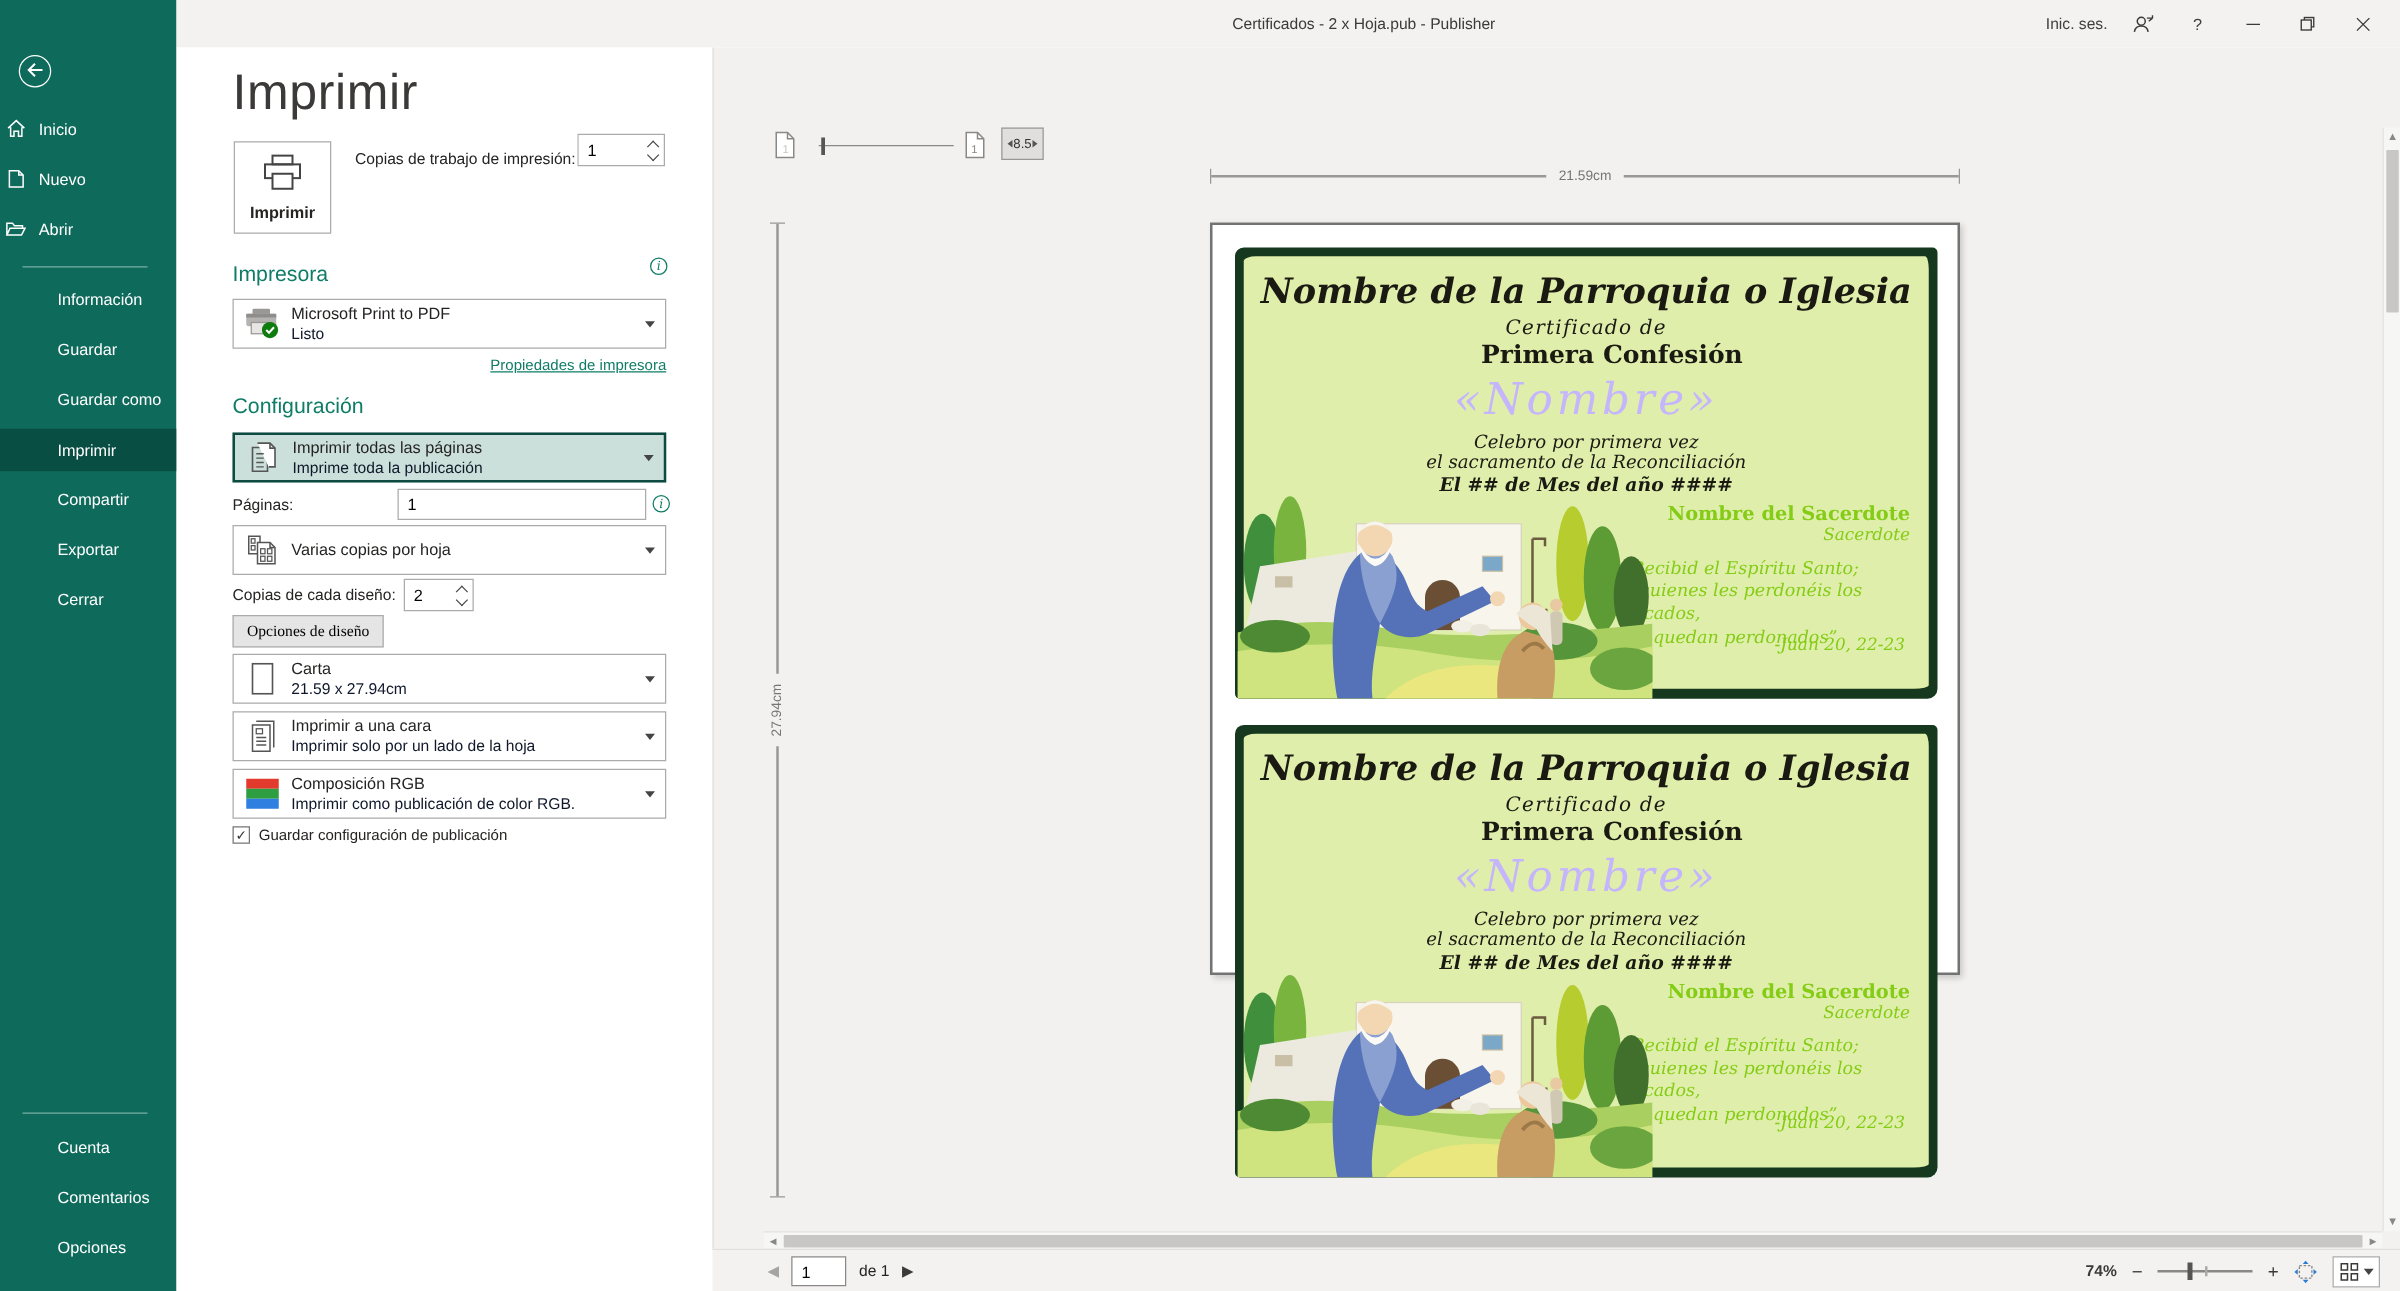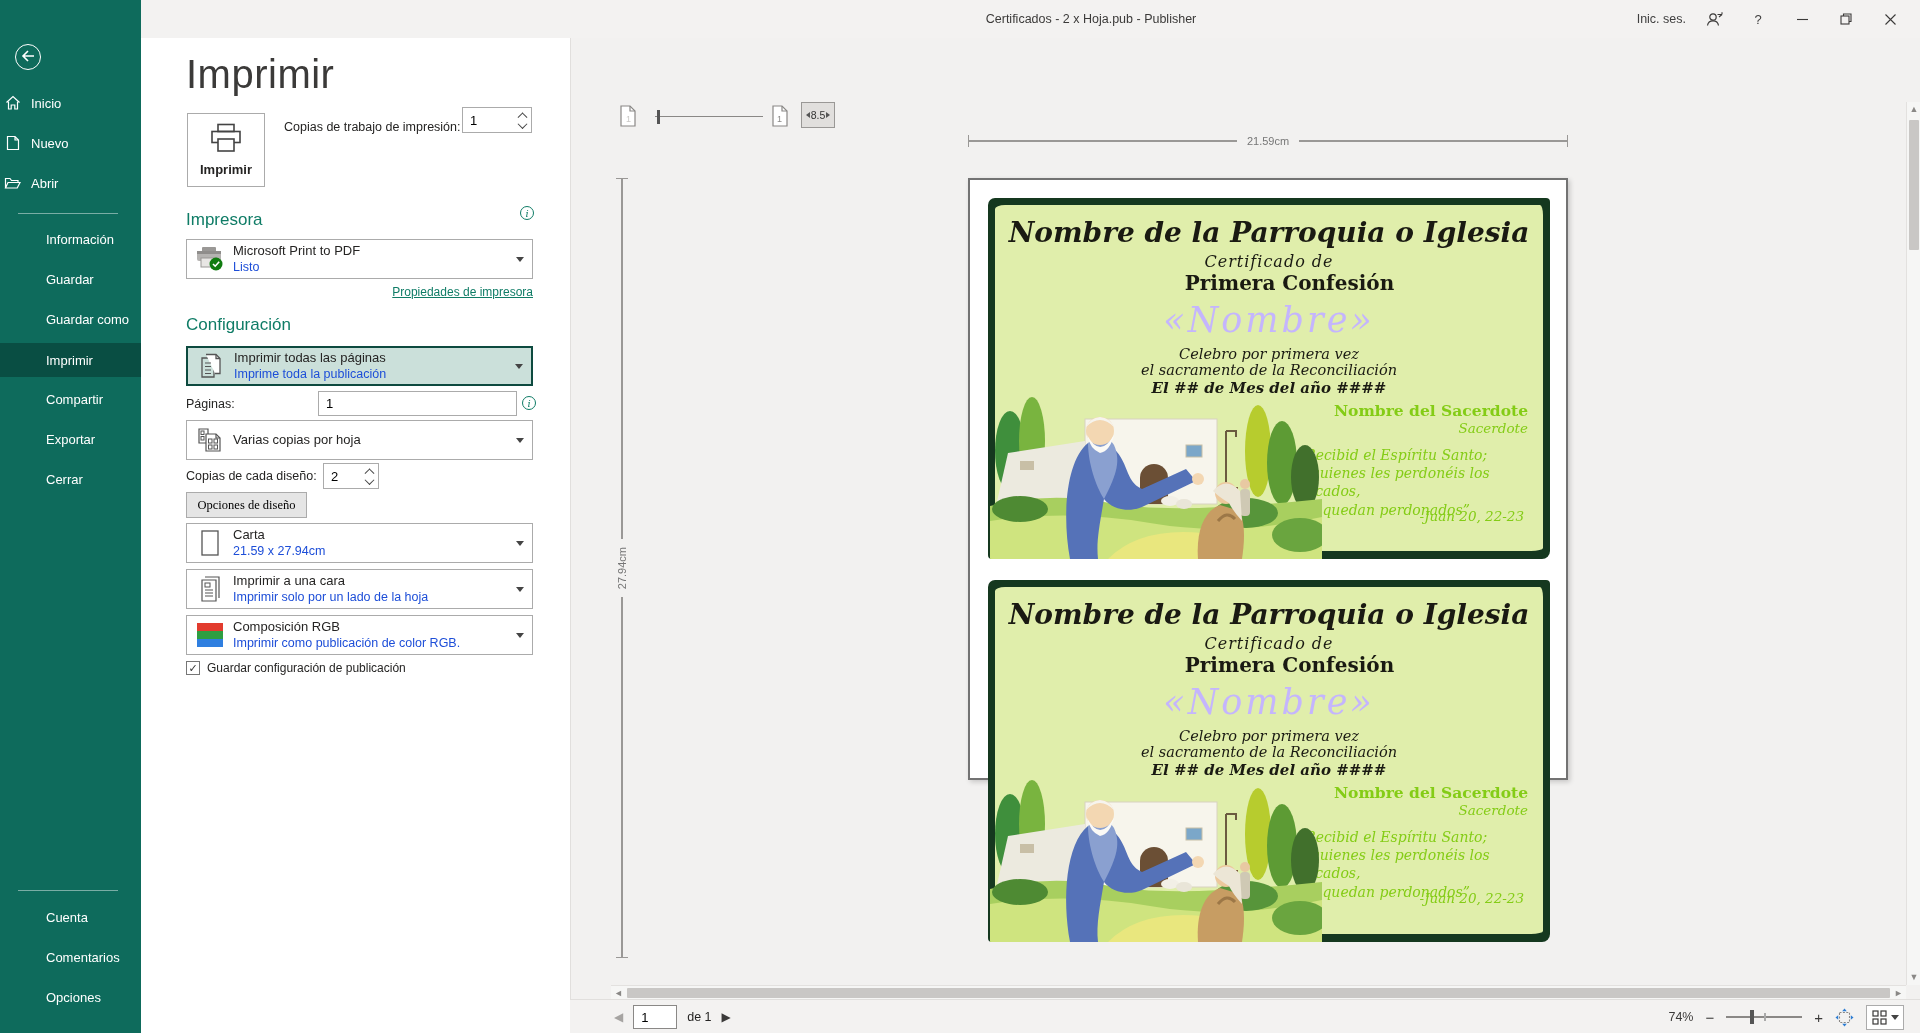--- a/index.html
+++ b/index.html
@@ -33,21 +33,21 @@
   .spin-box input { flex:1; border:0; outline:none; padding-left:7px; font-size:13px; width:30px; font-family:inherit; }
   .spin-arrows { width:18px; display:flex; flex-direction:column; align-items:center; justify-content:center; gap:4px; cursor:pointer; }
   .chev-up { width:7px; height:7px; border-left:1.4px solid #444; border-top:1.4px solid #444; transform:rotate(45deg) translate(2px,2px); }
   .chev-dn { width:7px; height:7px; border-left:1.4px solid #444; border-top:1.4px solid #444; transform:rotate(225deg) translate(1px,1px); }
   .section-h { position:absolute; left:45px; font-size:17px; color:#0F7C66; }
   .info-ic { position:absolute; width:14px; height:14px; border:1.2px solid #0F7C66; border-radius:50%; color:#0F7C66; font-size:10px; font-style:italic; font-family:"DejaVu Serif",serif; display:flex; align-items:center; justify-content:center; cursor:pointer; }
   .cb { position:absolute; left:45px; width:347px; height:40px; border:1px solid #ababab; background:#fff; display:flex; align-items:center; cursor:pointer; }
   .cb.selected { background:#CBE0DA; border:2px solid #0D4A3F; }
   .cb .cb-icon { width:46px; display:flex; align-items:center; justify-content:center; flex-shrink:0; }
   .cb .cb-text { flex:1; line-height:1.28; font-size:13px; overflow:hidden; white-space:nowrap; }
-  .cb .cb-sub { font-size:12.5px; color:#1d4ed8; }
+  .cb .cb-sub { font-size:12.5px; color:#0f172a; }
   .cb .caret-box { width:24px; display:flex; align-items:center; justify-content:center; align-self:stretch; }
   .caret { width:0; height:0; border-left:4px solid transparent; border-right:4px solid transparent; border-top:5px solid #444; }
   .field-label { position:absolute; left:45px; font-size:12.5px; }
   .text-input { position:absolute; background:#fff; border:1px solid #ababab; padding-left:7px; font-size:13px; font-family:inherit; outline:none; }
   .link { position:absolute; color:#0F7C66; text-decoration:underline; font-size:12px; cursor:pointer; }
   .btn-plain { position:absolute; background:#e5e5e5; border:1px solid #ababab; font-size:12.5px; display:flex; align-items:center; justify-content:center; cursor:pointer; font-family:Liberation Serif, serif; }
   .chk-row { position:absolute; left:45px; display:flex; align-items:center; gap:7px; }
   .chk { width:14px; height:14px; border:1px solid #767676; background:#fff; display:flex; align-items:center; justify-content:center; font-size:11px; color:#333; cursor:pointer; }
   .chk-label { font-size:12px; }
 
@@ -97,21 +97,21 @@
 
   
   .statusbar { position:absolute; left:570px; right:0; bottom:0; height:34px; background:#F3F2F1; border-top:1px solid #E1DFDD; }
   .nav-group { position:absolute; left:44px; top:0; height:34px; display:flex; align-items:center; gap:10px; }
   .nav-arrow { font-size:12px; cursor:pointer; }
   .nav-arrow.dis { color:#a6a4a2; }
   .nav-arrow.en { color:#3b3a39; }
   .page-input { width:44px; height:24px; border:1px solid #8a8886; background:#fff; padding-left:7px; font-size:13px; font-family:inherit; outline:none; }
   .of-label { font-size:12.5px; }
   .zoom-group { position:absolute; right:16px; top:0; height:34px; display:flex; align-items:center; gap:12px; color:#3b3a39; }
-  .zoom-pct { font-size:12.5px; }
+  .zoom-pct { font-size:12.5px;font-weight:bold; }
   .zoom-minus,.zoom-plus { font-size:15px; cursor:pointer; }
   .zoom-slider { position:relative; width:76px; height:16px; cursor:pointer; }
   .zoom-slider .zline { position:absolute; left:0; right:0; top:7px; height:1.5px; background:#8a8886; }
   .zoom-slider .zdetent { position:absolute; left:38px; top:4px; width:1.5px; height:8px; background:#aaa; }
   .zoom-slider .zthumb { position:absolute; left:24px; top:1px; width:4px; height:14px; background:#555; }
   .zoom-fit { cursor:pointer; display:flex; }
   .view-btn { width:38px; height:25px; background:#fff; border:1px solid #ababab; display:flex; align-items:center; justify-content:center; gap:4px; cursor:pointer; }
 </style>
 </head>
 <body>

